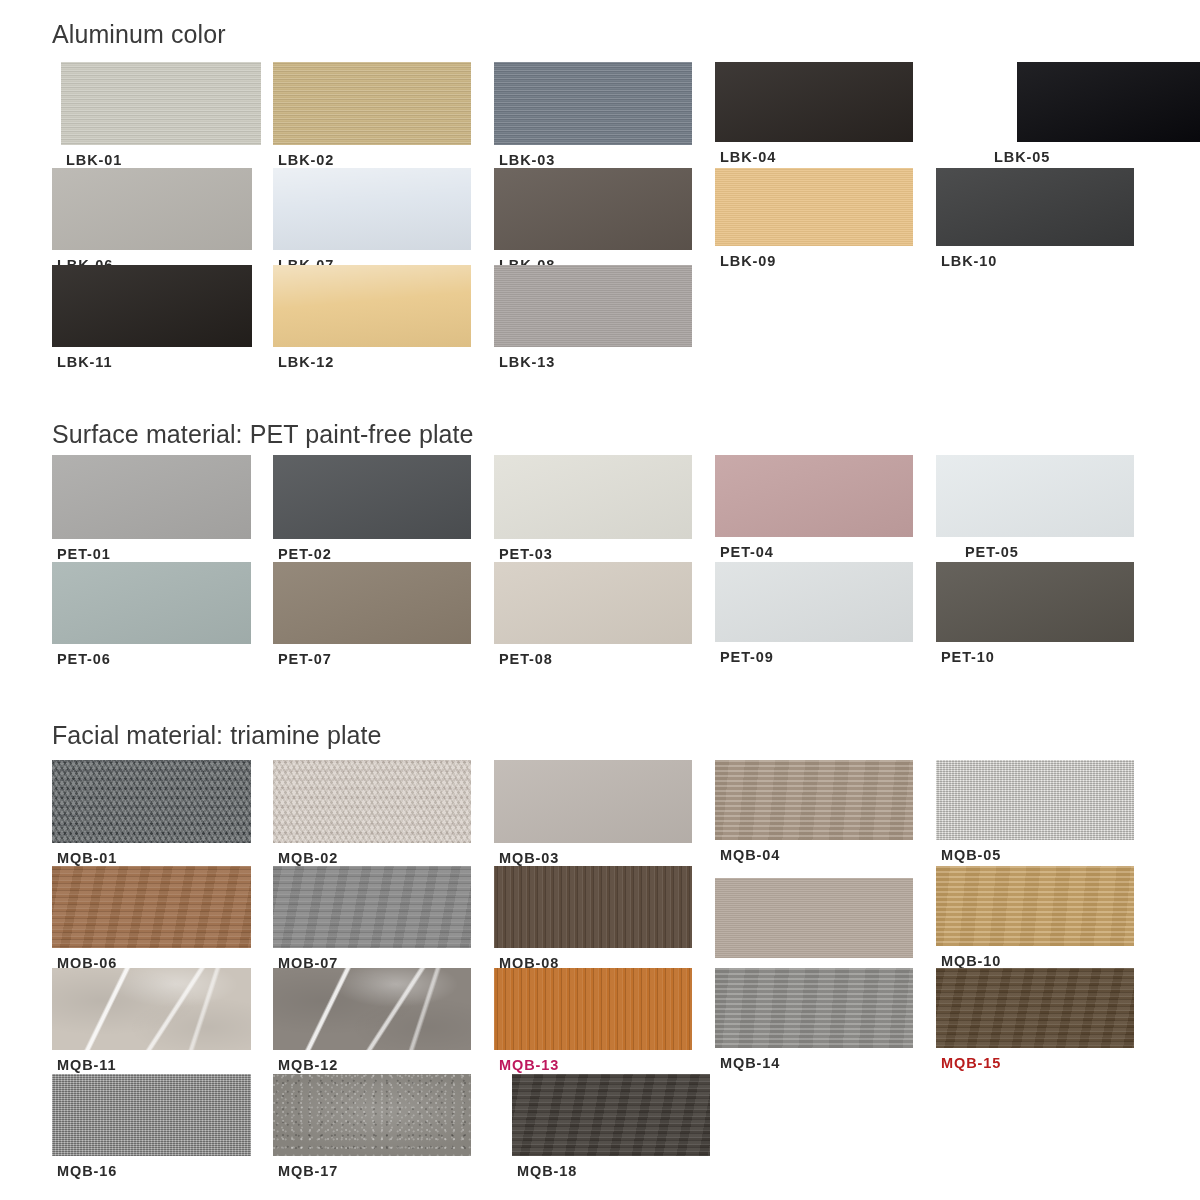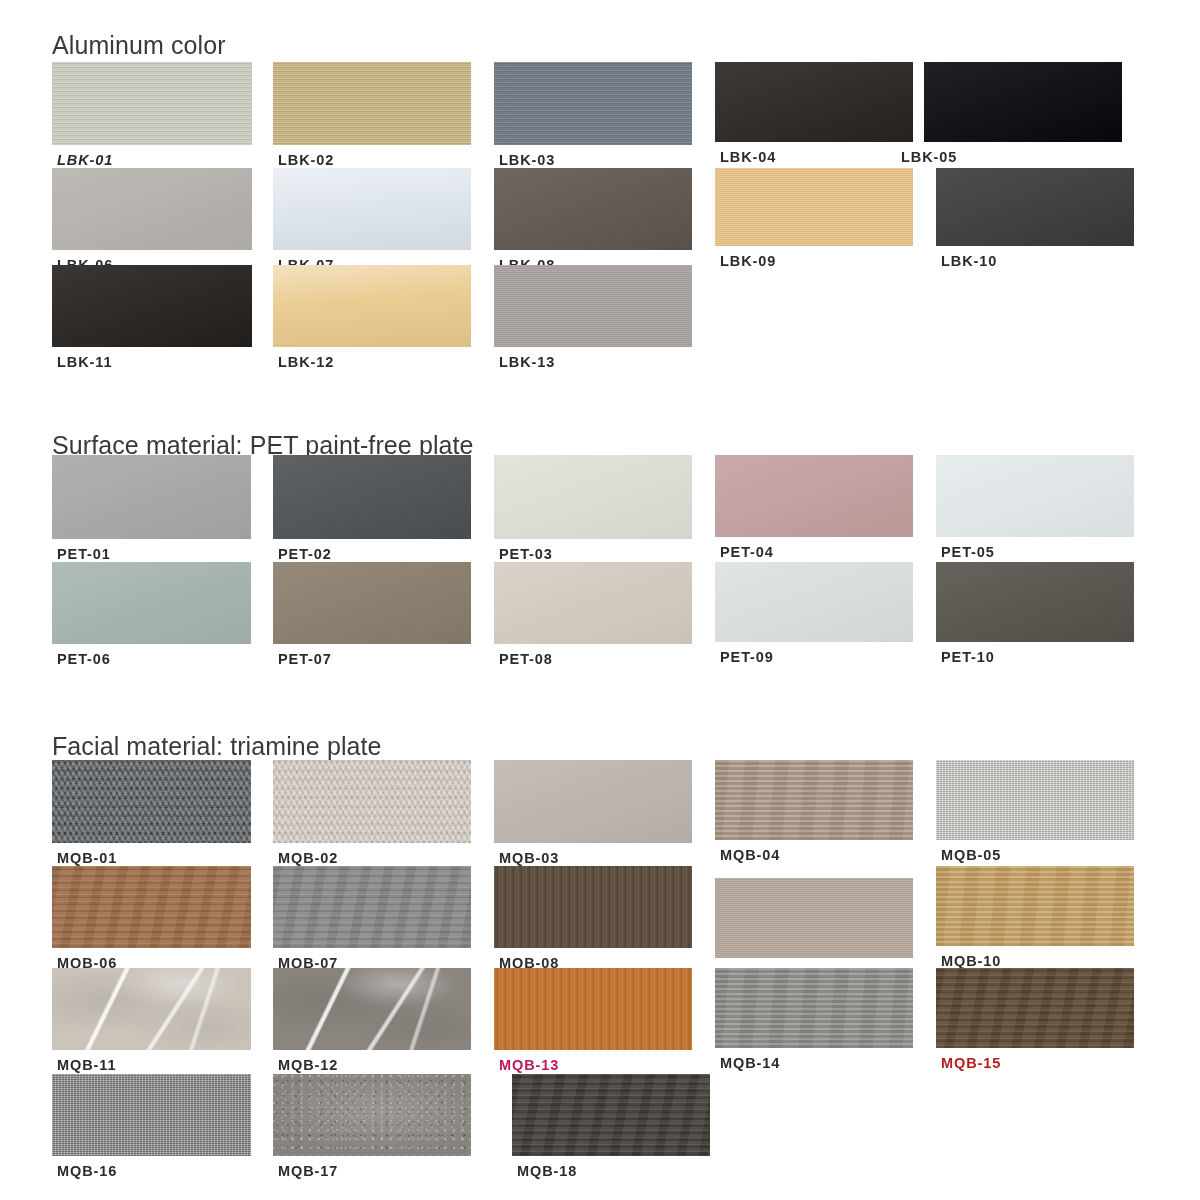--- a/index.html
+++ b/index.html
@@ -23,21 +23,20 @@
 
   .section-heading {
     position: absolute;
     left: 52px;
     font-size: 25px;
     font-weight: 400;
     color: #3a3a3a;
     letter-spacing: 0.1px;
     white-space: nowrap;
     line-height: 1;
-    margin-top: 11px;
   }
 
   .grid { position: absolute; left: 52px; }
 
   .row { position: absolute; left: 0; }
 
   .cell { position: absolute; top: 0; }
 
   .swatch {
     width: 100%;
@@ -161,37 +160,37 @@
   }
 </style>
 </head>
 <body>
 
 <div class="page" style="background: rgb(255, 255, 255);">
     <div class="section" style="top: 0px;">
       <div class="section-heading" style="top: 22px; color: rgb(58, 58, 58);">Aluminum color</div>
       <div class="grid" style="top: 62px;">
         <div class="row" style="top: 0px;">
-          <div class="cell" style="left: 0px; width: 216px; height: 107px; font-style: italic;">
+          <div class="cell" style="left: 9px; width: 216px; height: 107px;">
             <div class="swatch tex-brushed-h" style="background: rgb(203, 202, 192); height: 83px; width: 200px;"></div>
             <div class="swatch-label" style="top: 91px; color: rgb(43, 43, 43);">LBK-01</div>
           </div>
           <div class="cell" style="left: 221px; width: 198px; height: 107px;">
             <div class="swatch tex-brushed-h" style="background: rgb(201, 180, 132); height: 83px; width: 198px;"></div>
             <div class="swatch-label" style="top: 91px; color: rgb(43, 43, 43);">LBK-02</div>
           </div>
           <div class="cell" style="left: 442px; width: 198px; height: 107px;">
             <div class="swatch tex-brushed-h" style="background: rgb(113, 122, 133); height: 83px; width: 198px;"></div>
             <div class="swatch-label" style="top: 91px; color: rgb(43, 43, 43);">LBK-03</div>
           </div>
           <div class="cell" style="left: 663px; width: 198px; height: 104px;">
             <div class="swatch tex-flat" style="background: rgb(40, 35, 32); height: 80px; width: 198px;"></div>
             <div class="swatch-label" style="top: 88px; color: rgb(43, 43, 43);">LBK-04</div>
           </div>
-          <div class="cell" style="left: 844px; width: 198px; height: 104px; padding-left: 28px;">
+          <div class="cell" style="left: 937px; width: 198px; height: 104px; padding-left: 28px;">
             <div class="swatch tex-flat" style="background: rgb(8, 8, 12); height: 80px; width: 198px;"></div>
             <div class="swatch-label" style="top: 88px; color: rgb(43, 43, 43);">LBK-05</div>
           </div>
         </div>
         <div class="row" style="top: 106px;">
           <div class="cell" style="left: 0px; width: 200px; height: 106px;">
             <div class="swatch tex-flat" style="background: rgb(182, 179, 173); height: 82px; width: 200px;"></div>
             <div class="swatch-label" style="top: 90px; color: rgb(43, 43, 43);">LBK-06</div>
           </div>
           <div class="cell" style="left: 221px; width: 198px; height: 106px;">
@@ -242,21 +241,21 @@
           <div class="cell" style="left: 442px; width: 198px; height: 108px;">
             <div class="swatch tex-flat" style="background: rgb(225, 224, 216); height: 84px; width: 198px;"></div>
             <div class="swatch-label" style="top: 92px; color: rgb(43, 43, 43);">PET-03</div>
           </div>
           <div class="cell" style="left: 663px; width: 186px; height: 106px;">
             <div class="swatch tex-flat" style="background: rgb(195, 160, 160); height: 82px; width: 198px;"></div>
             <div class="swatch-label" style="top: 90px; color: rgb(43, 43, 43);">PET-04</div>
           </div>
           <div class="cell" style="left: 884px; width: 198px; height: 106px;">
             <div class="swatch tex-flat" style="background: rgb(229, 234, 236); height: 82px; width: 198px;"></div>
-            <div class="swatch-label" style="top: 90px; color: rgb(43, 43, 43);">PET-05</div>
+            <div class="swatch-label" style="top: 90px; color: rgb(43, 43, 43); margin-left: 24px;">PET-05</div>
           </div>
         </div>
         <div class="row" style="top: 107px;">
           <div class="cell" style="left: 0px; width: 199px; height: 106px;">
             <div class="swatch tex-flat" style="background: rgb(167, 180, 178); height: 82px; width: 199px;"></div>
             <div class="swatch-label" style="top: 90px; color: rgb(43, 43, 43);">PET-06</div>
           </div>
           <div class="cell" style="left: 221px; width: 237px; height: 106px;">
             <div class="swatch tex-flat" style="background: rgb(137, 124, 108); height: 82px; width: 198px;"></div>
             <div class="swatch-label" style="top: 90px; color: rgb(43, 43, 43);">PET-07</div>

